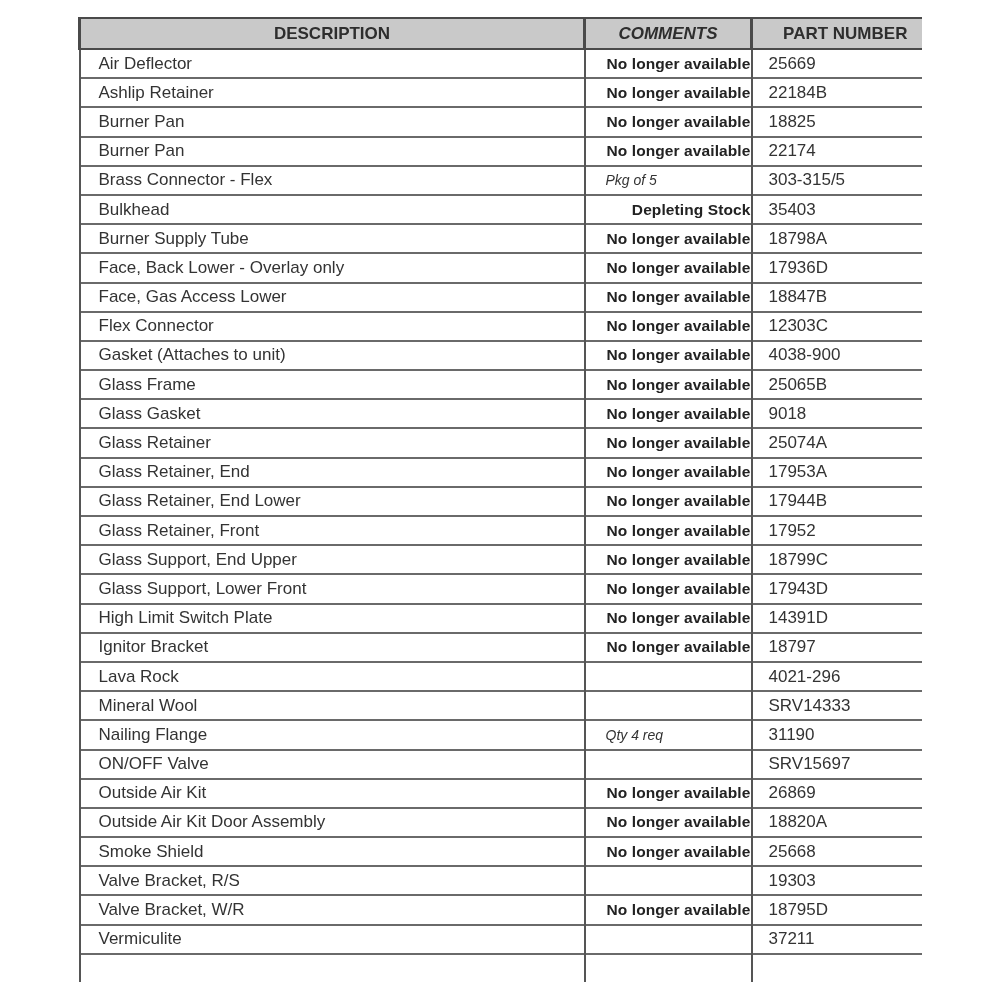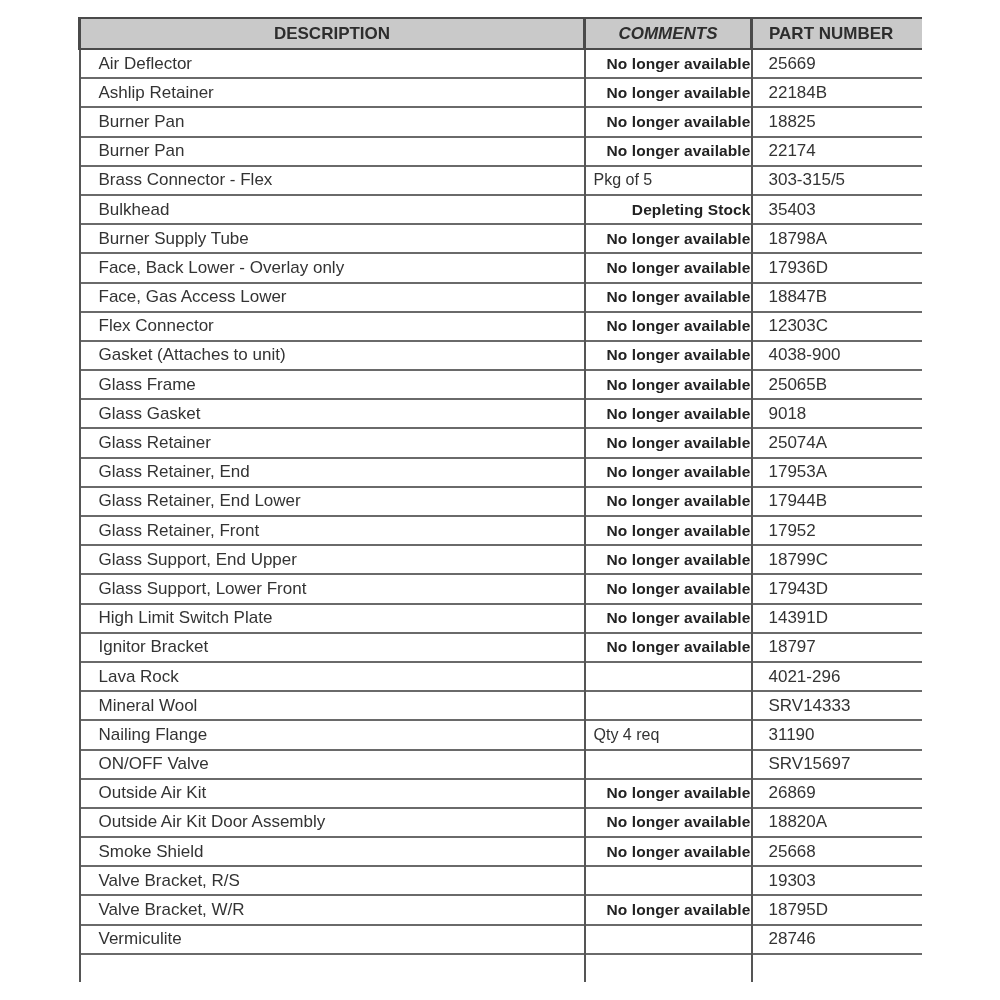--- a/index.html
+++ b/index.html
@@ -23,36 +23,36 @@
       font-size: 17px;
       font-weight: bold;
       color: #2e2e2e;
       text-align: center;
       border: 2px solid #4a4a4a;
       border-right-width: 0;
       padding: 0;
     }
     .parts-table th:first-child { border-left-width: 3px; }
     .parts-table th.th-comm { border-left-width: 3px; font-style: italic; }
-    .parts-table th.th-part { border-left-width: 3px; text-align: left; padding-left: 16px; margin-top: 40px; }
+    .parts-table th.th-part { border-left-width: 3px; text-align: center; padding-left: 16px; margin-top: 40px; }
     .parts-table td {
       height: 27.2px;
       font-size: 17px;
       border-top: 2px solid #6a6a6a;
       border-bottom: 0;
       border-left: 2px solid #555555;
       border-right: 0;
       padding: 0;
       white-space: nowrap;
       overflow: hidden;
     }
     .parts-table td.desc { padding-left: 18px; border-left: 2px solid #555; }
     .parts-table td.comm { text-align: center; font-size: 15.5px; }
     .parts-table td.comm.bold { font-weight: bold; color: #222; letter-spacing: 0.1px; text-align: right; }
-    .parts-table td.comm.plain { text-align: left; padding-left: 8px; font-size: 16px; }
+    .parts-table td.comm.plain { text-align: left; padding-left: 20px; font-size: 14px; font-style: italic; }
     .parts-table td.part { padding-left: 16px; border-left: 2px solid #555; }
     .parts-table tr.blank td { height: 27px; border-bottom: 0; }
   </style>
 </head>
 <body>
 
 <table class="parts-table">
   <colgroup>
     <col class="c-desc">
       <col class="c-comm">
@@ -212,21 +212,21 @@
         <td class="part">19303</td>
       </tr>
       <tr>
         <td class="desc">Valve Bracket, W/R</td>
         <td class="comm bold">No longer available</td>
         <td class="part">18795D</td>
       </tr>
       <tr>
         <td class="desc">Vermiculite</td>
         <td class="comm "></td>
-        <td class="part">28746</td>
+        <td class="part">37211</td>
       </tr>
       <tr class="blank">
         <td class="desc"></td>
         <td class="comm "></td>
         <td class="part"></td>
       </tr>
     </tbody>
 </table>
 
 </body></html>

